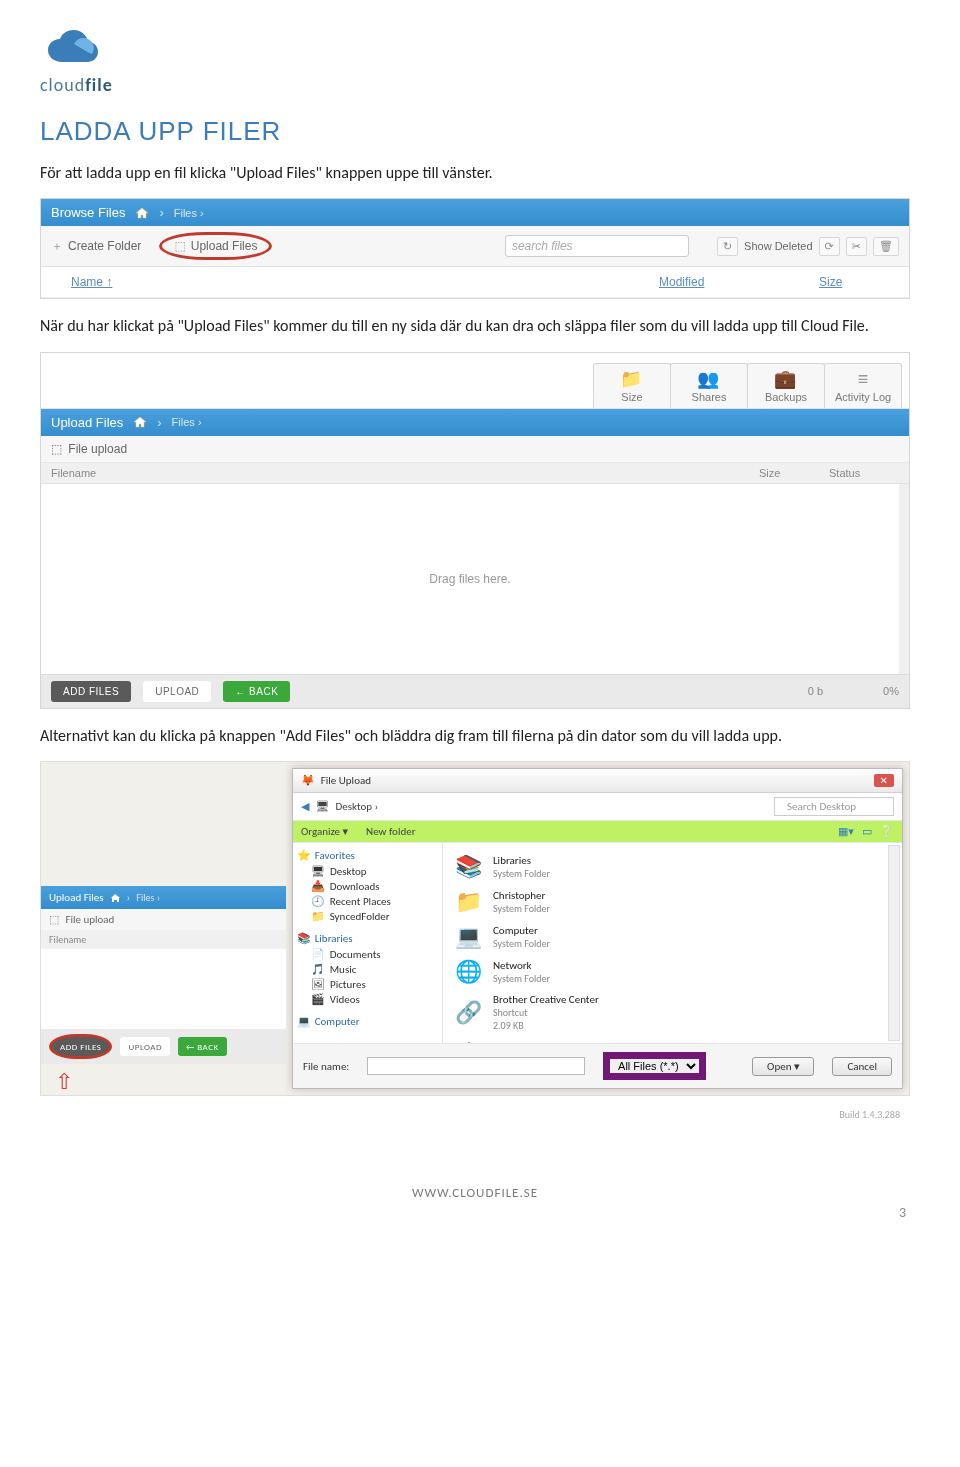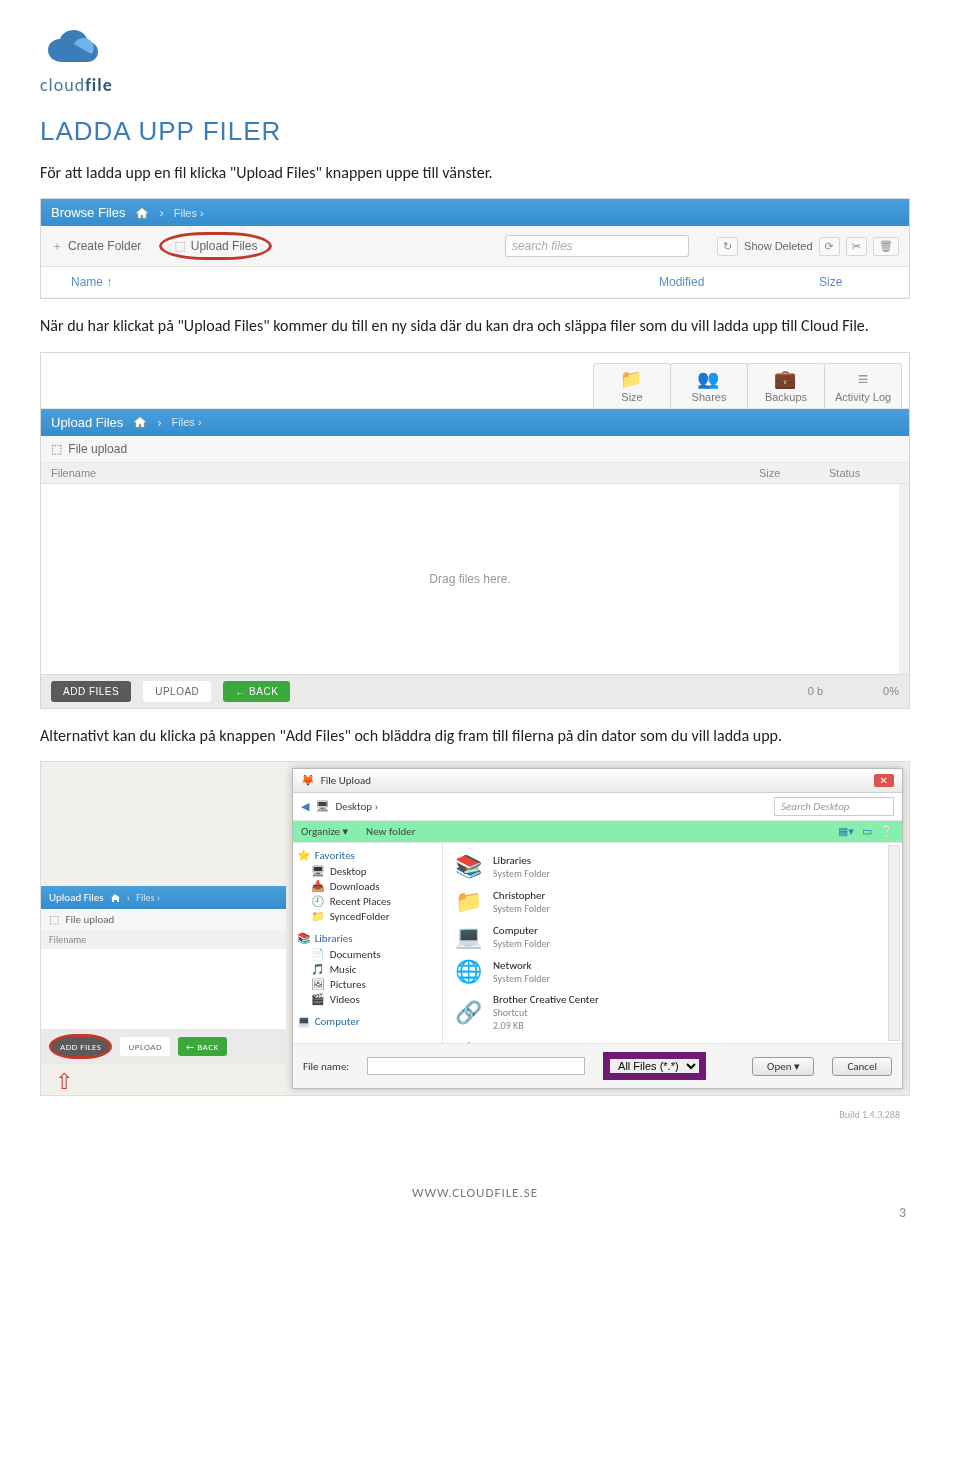--- a/index.html
+++ b/index.html
@@ -43,20 +43,21 @@
   .ellipse { border: 3px solid #c0392b; border-radius: 50%/60%; padding: 4px 12px; }
   .search {
     margin-left: auto; width: 184px; font-style: italic; color: #aaa;
     border: 1px solid #ccc; background: #fff; padding: 3px 6px; border-radius: 3px;
   }
   .tb-icons { display: flex; gap: 6px; margin-left: 10px; align-items: center; color: #888; font-size: 11px; }
   .tb-icons .ic { border: 1px solid #d6d6d6; padding: 2px 5px; background: #f9f9f9; border-radius: 2px; }
   .colhdr1 {
     display: flex; padding: 8px 30px; font-size: 12px; color: #5a8dc4;
     border-bottom: 1px solid #eee;
+    text-decoration: underline;
   }
   .colhdr1 .n { flex: 1; }
 
   
   .shot2 .tabsrow {
     display: flex; justify-content: flex-end; gap: 0;
     background: #fff; padding: 10px 8px 0 8px; border-bottom: 1px solid #e2e2e2;
   }
   .tabbtn {
     width: 78px; text-align: center; font-size: 11px; color: #777;
@@ -108,22 +109,22 @@
   .dlg-title {
     background: linear-gradient(#fff,#e9e9e9); padding: 5px 8px; display:flex; align-items:center; gap:6px;
     border-bottom: 1px solid #d0d0d0;
   }
   .dlg-title .t { flex: 1; color:#333; }
   .dlg-close { background: #d9534f; color:#fff; padding: 0 6px; border-radius: 2px; font-size: 10px; }
   .dlg-path {
     background: #fff; padding: 4px 8px; display:flex; align-items:center; gap:6px;
     border-bottom: 1px solid #e5e5e5; color:#444;
   }
-  .dlg-path .srch { margin-left:auto; border:1px solid #ccc; padding:2px 6px; color:#999; font-style:italic; width:120px; }
-  .dlg-bar { background:#86efac; padding:4px 8px; display:flex; gap:18px; border-bottom:1px solid #e5e5e5; color:#444; }
+  .dlg-path .srch { margin-left:auto; border:1px solid #ccc; padding:2px 12px; color:#999; width:120px; }
+  .dlg-bar { background:#bef264; padding:4px 8px; display:flex; gap:18px; border-bottom:1px solid #e5e5e5; color:#444; }
   .dlg-bar .right { margin-left:auto; display:flex; gap:8px; color:#3a7db8; }
   .dlg-body { display:flex; height: 200px; }
   .dlg-side { width: 150px; border-right: 1px solid #e5e5e5; padding: 6px 4px; overflow: hidden; }
   .dlg-side .grp { color:#2e6aa6; font-size:11px; margin-bottom:2px; display:flex; align-items:center; gap:4px; }
   .dlg-side .it { color:#333; font-size:11px; padding: 1px 0 1px 14px; display:flex; gap:5px; align-items:center; }
   .dlg-main { flex:1; padding: 6px 10px; overflow:hidden; position:relative; }
   .fitem { display:flex; gap:8px; align-items:center; padding: 4px 0; }
   .fitem .ic { font-size: 22px; width: 32px; text-align:center; }
   .fitem .meta { display:flex; flex-direction:column; }
   .fitem .nm { color:#222; }

